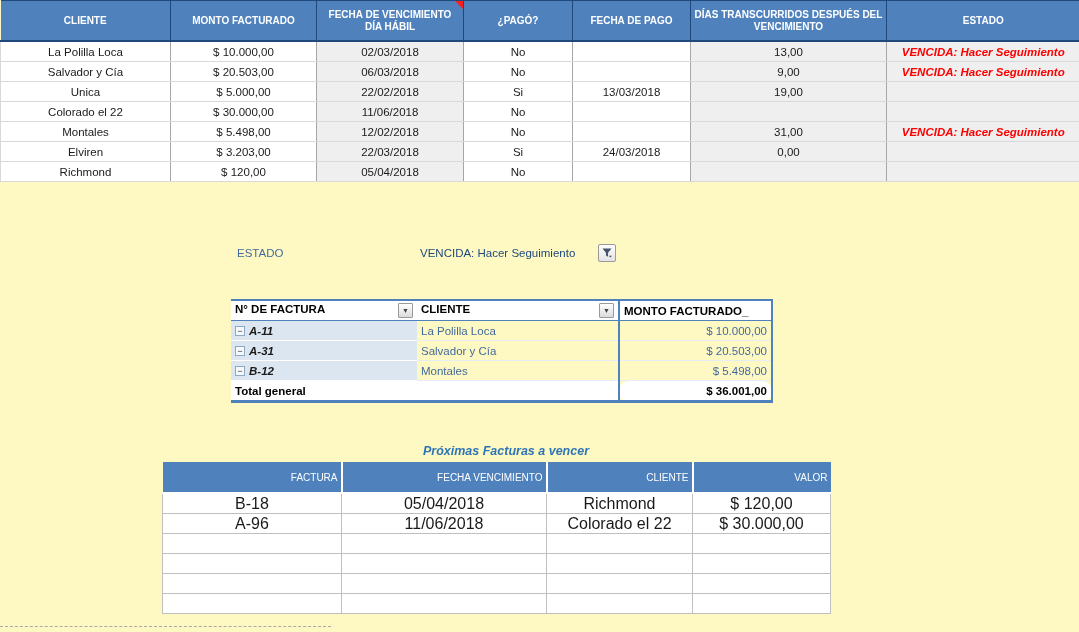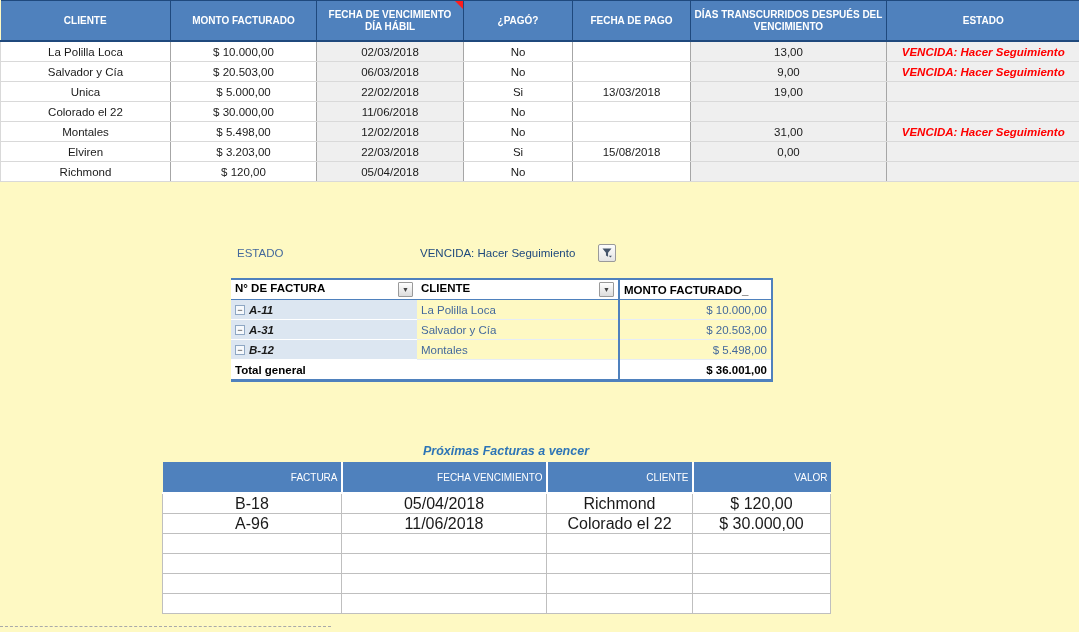--- a/index.html
+++ b/index.html
@@ -25,31 +25,31 @@
        border-top:8px solid #ff1c1c;border-left:8px solid transparent;}
 
   
   .filter-label{position:absolute;left:237px;top:247px;font-size:11.5px;color:#44699c;}
   .filter-value{position:absolute;left:420px;top:247px;font-size:11.5px;color:#1f497d;}
   .filter-btn{position:absolute;left:598px;top:244px;width:18px;height:18px;padding:0;
               background:linear-gradient(#fdfdfd,#e4e4e4);border:1px solid #9a9a9a;border-radius:2px;
               display:flex;align-items:center;justify-content:center;cursor:pointer;}
 
   
-  .pivot{position:absolute;left:231px;top:278px;width:541px;font-size:11.5px;}
+  .pivot{position:absolute;left:231px;top:299px;width:541px;font-size:11.5px;}
   .pivot th{font-weight:bold;color:#000;text-align:left;height:19px;padding:0 4px;background:#fff;
             border-top:2px solid #4f81bd;border-bottom:1px solid #4f81bd;vertical-align:middle;
             white-space:nowrap;overflow:hidden;}
   .pivot th.ph3,.pivot td.mval,.pivot td.tv{border-left:2px solid #4f81bd;border-right:2px solid #4f81bd;}
   .pivot td{height:19px;padding:0 4px;vertical-align:middle;white-space:nowrap;overflow:hidden;}
   .pivot td.rowlabel{background:#dce6f1;font-weight:bold;color:#1a1a1a;border-bottom:1px solid #fff;font-style:italic;}
   .pivot td.cval{color:#44699c;border-bottom:1px solid #e6edf6;}
   .pivot td.mval{color:#44699c;text-align:right;border-bottom:1px solid #e6edf6;}
   .pivot tfoot td{font-weight:bold;color:#000;border-top:1px solid #4f81bd;border-bottom:3px solid #4f81bd;background:#fff;}
-  .pivot tfoot td.tv{text-align:right;}
+  .pivot tfoot td.tv{text-align:right;border-radius:10px;}
   .dd{float:right;width:15px;height:15px;margin-top:0;background:linear-gradient(#ffffff,#dcdcdc);
       border:1px solid #9a9a9a;border-radius:1px;font-size:7px;line-height:14px;color:#444;
       text-align:center;box-sizing:border-box;}
   .collapse{display:inline-block;width:10px;height:10px;margin-right:4px;background:#f6f9fc;
             border:1px solid #8fa8c4;font-size:9px;line-height:8px;color:#333;text-align:center;
             box-sizing:border-box;font-weight:normal;vertical-align:1px;}
 
   
   .upc-title{position:absolute;left:172px;top:444px;width:668px;text-align:center;
              font-size:12.5px;font-weight:bold;font-style:italic;color:#2e75b6;}
@@ -132,21 +132,21 @@
           <td>No</td>
           <td></td>
           <td class="shade">31,00</td>
           <td class="shade alert">VENCIDA: Hacer Seguimiento</td>
         </tr>
         <tr>
           <td>Elviren</td>
           <td>$ 3.203,00</td>
           <td class="shade">22/03/2018</td>
           <td>Si</td>
-          <td>15/08/2018</td>
+          <td>24/03/2018</td>
           <td class="shade">0,00</td>
           <td class="shade"></td>
         </tr>
         <tr>
           <td>Richmond</td>
           <td>$ 120,00</td>
           <td class="shade">05/04/2018</td>
           <td>No</td>
           <td></td>
           <td class="shade"></td>

